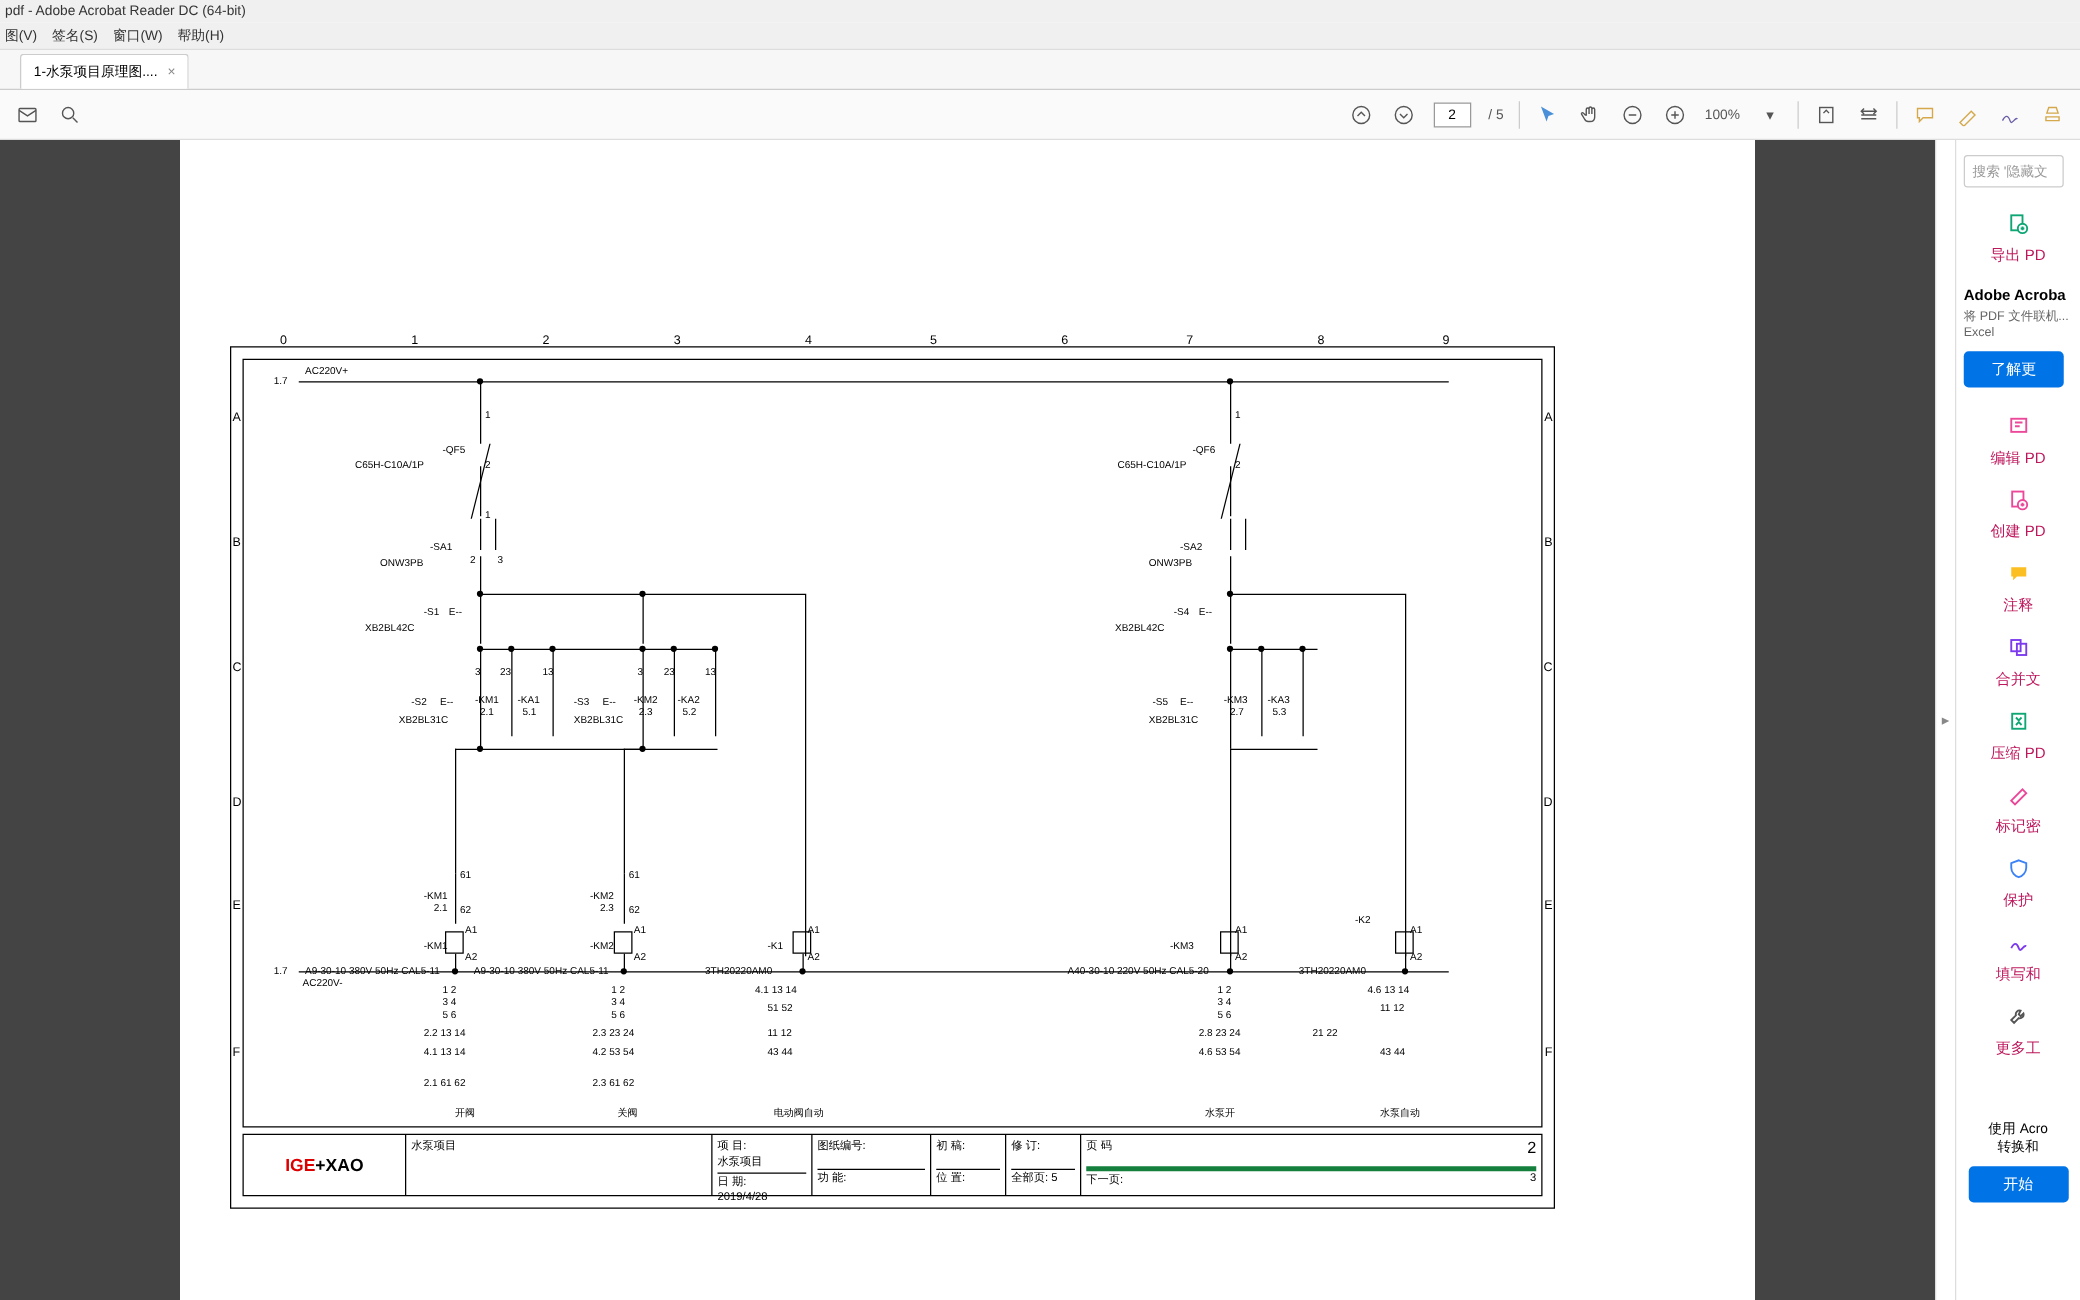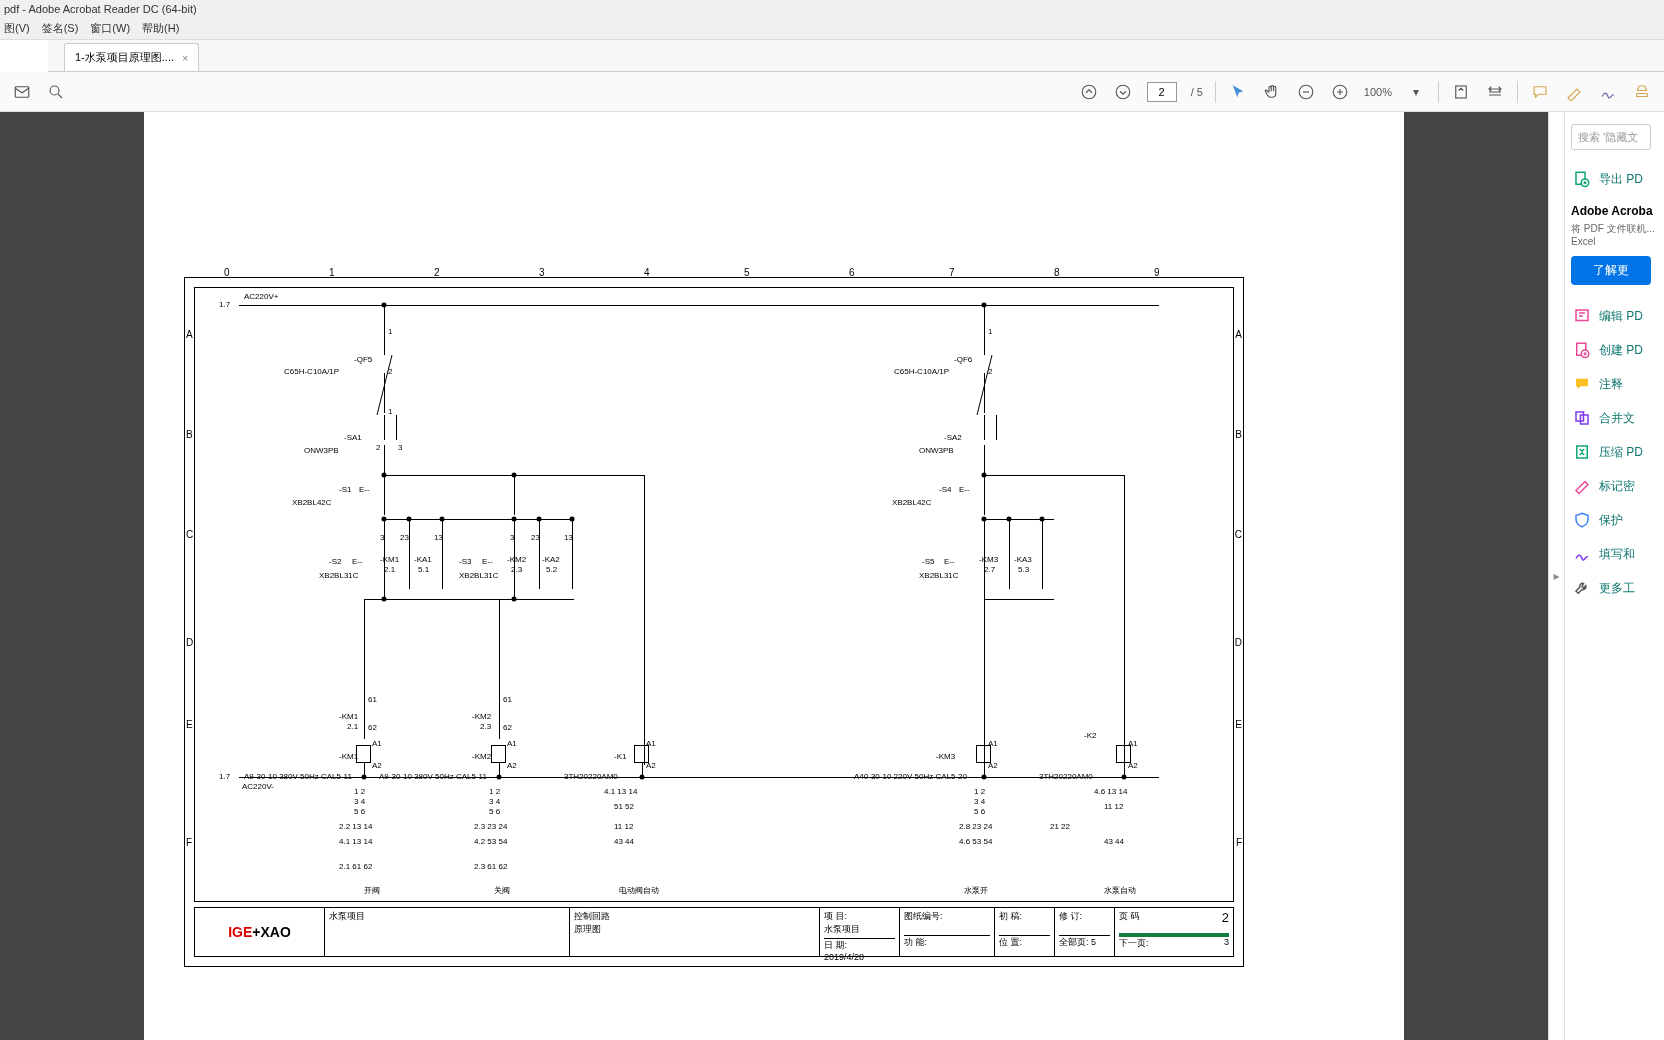--- a/index.html
+++ b/index.html
@@ -1,35 +1,35 @@
 <!DOCTYPE html>
 <html><head>
 <meta charset="utf-8">
 <style>
 * { margin: 0; padding: 0; box-sizing: border-box; }
 body { font-family: "Microsoft YaHei", Arial, sans-serif; font-size: 12px; background: #fff; overflow: hidden; }
 .titlebar { height: 18px; background: #f0f0f0; padding-left: 4px; display: flex; align-items: center; color: #333; font-size: 11px; }
 .menubar { height: 22px; background: #f0f0f0; padding-left: 4px; display: flex; align-items: center; gap: 12px; font-size: 11px; color: #333; border-bottom: 1px solid #ddd; }
 .menubar span { cursor: pointer; }
-.tabbar { height: 32px; background: #f7f7f7; display: flex; align-items: flex-end; border-bottom: 1px solid #ccc; margin-left: 48px; }
+.tabbar { height: 32px; background: #f7f7f7; display: flex; align-items: flex-end; border-bottom: 1px solid #ccc; }
 .tab { background: #fff; border: 1px solid #ccc; border-bottom: none; border-radius: 3px 3px 0 0; padding: 6px 10px; margin-left: 16px; display: flex; align-items: center; gap: 8px; font-size: 11px; }
 .tab-close { color: #888; cursor: pointer; }
 .toolbar { height: 40px; background: #fafafa; display: flex; align-items: center; padding: 0 12px; border-bottom: 1px solid #ddd; }
 .tool-group { display: flex; align-items: center; gap: 14px; }
 .tool-sep { width: 1px; height: 22px; background: #ccc; margin: 0 12px; }
 .tool-icon { width: 20px; height: 20px; display: flex; align-items: center; justify-content: center; color: #555; cursor: pointer; }
 .page-input { width: 30px; height: 20px; border: 1px solid #999; text-align: center; font-size: 11px; }
 .page-total { font-size: 11px; color: #555; }
 .zoom-text { font-size: 11px; color: #555; }
 .content-area { display: flex; height: calc(1040px - 18px - 22px - 32px - 40px); }
 .canvas-wrap { flex: 1; background: #444; display: flex; align-items: flex-start; justify-content: center; overflow: auto; padding: 0; position: relative; }
 .page-bg { background: #fff; width: 1260px; height: 930px; margin-top: 0; position: relative; }
 .right-pane { width: 100px; background: #fff; border-left: 1px solid #ddd; padding: 12px 6px; }
 .search-box { width: 80px; height: 26px; border: 1px solid #ccc; border-radius: 3px; padding: 0 6px; font-size: 11px; color: #999; display: flex; align-items: center; margin-bottom: 12px; }
-.r-item { display: flex; align-items: center; gap: 8px; padding: 8px 2px; font-size: 12px; color: #0f766e; cursor: pointer; }
+.r-item { display: flex; align-items: center; gap: 8px; padding: 8px 2px; font-size: 12px; color: #be185d; cursor: pointer; flex-direction: column; }
 .r-icon { width: 18px; height: 18px; display: flex; align-items: center; justify-content: center; flex-shrink: 0; }
 .r-heading { font-weight: bold; font-size: 12px; margin: 8px 0 4px; }
 .r-desc { font-size: 10px; color: #666; margin-bottom: 8px; line-height: 1.3; }
 .r-button { background: #0073e6; color: #fff; border: none; border-radius: 4px; padding: 6px 14px; font-size: 12px; cursor: pointer; margin-bottom: 14px; width: 80px; }
 .r-footer { text-align: center; font-size: 11px; margin-top: 40px; }
 .collapse-btn { width: 16px; background: #fff; border-left: 1px solid #ddd; display: flex; align-items: center; justify-content: center; cursor: pointer; color: #888; }
 .schematic { position: absolute; top: 155px; left: 40px; width: 1060px; height: 700px; }
 .frame-border { position: absolute; border: 1px solid #000; }
 .col-num { position: absolute; font-size: 10px; color: #000; text-align: center; }
 .row-letter { position: absolute; font-size: 10px; color: #000; }
@@ -408,24 +408,20 @@
 
         <div style="position:absolute; bottom:10px; left:10px; right:10px; height:50px; border:1px solid #000; display:flex; font-size:9px;">
           <div class="logo-box tb-cell">
             <span class="logo-red">IGE</span>
               <span style="color:#000">+</span>
               <span>XAO</span>
           </div>
           <div class="tb-cell" style="width:245px;">
             <span>水泵项目</span>
           </div>
-          <div class="tb-cell" style="width:250px;">
-            <span>控制回路</span><br>
-            <span>原理图</span>
-          </div>
           <div class="tb-cell" style="width:80px;">
             <span>项 目:</span><br><span>水泵项目</span>
             <div style="border-top:1px solid #000; margin-top:2px"><span>日 期:</span><br><span>2019/4/28</span></div>
           </div>
           <div class="tb-cell" style="width:95px;">
             <span>图纸编号:</span>
             <div style="border-top:1px solid #000; margin-top:12px"><span>功 能:</span></div>
           </div>
           <div class="tb-cell" style="width:60px;">
             <span>初 稿:</span>
@@ -533,14 +529,19 @@
         <span>填写和</span>
       </div>
     <div class="r-item">
         <div class="r-icon">
           <svg class="ico" viewBox="0 0 24 24" fill="none" stroke="#555" stroke-width="2">
             <path d="M14 6a4 4 0 00-5 5l-5 5 3 3 5-5a4 4 0 005-5l-3 3-2-2z"></path>
           </svg>
         </div>
         <span>更多工</span>
       </div>
+    <div class="r-footer">
+      <div>使用 Acro</div>
+      <div>转换和</div>
+      <button class="r-button" style="margin-top:8px">开始</button>
+    </div>
   </div>
 </div>
 
 </body></html>

